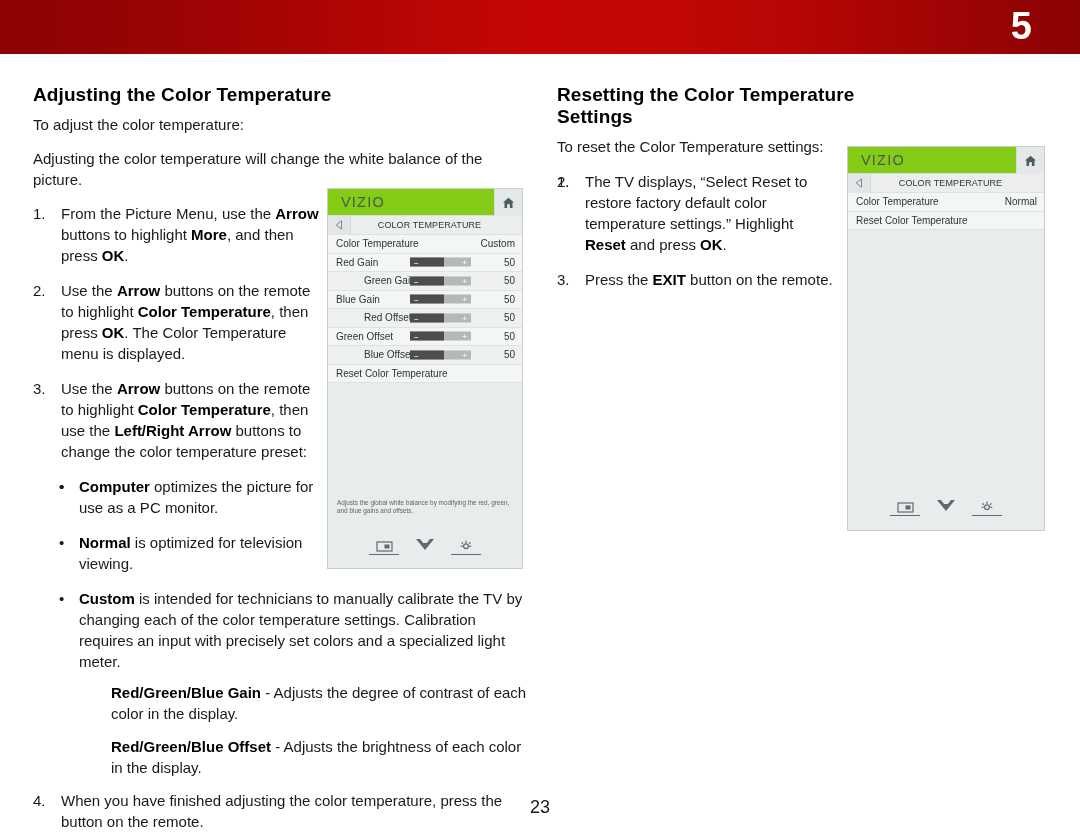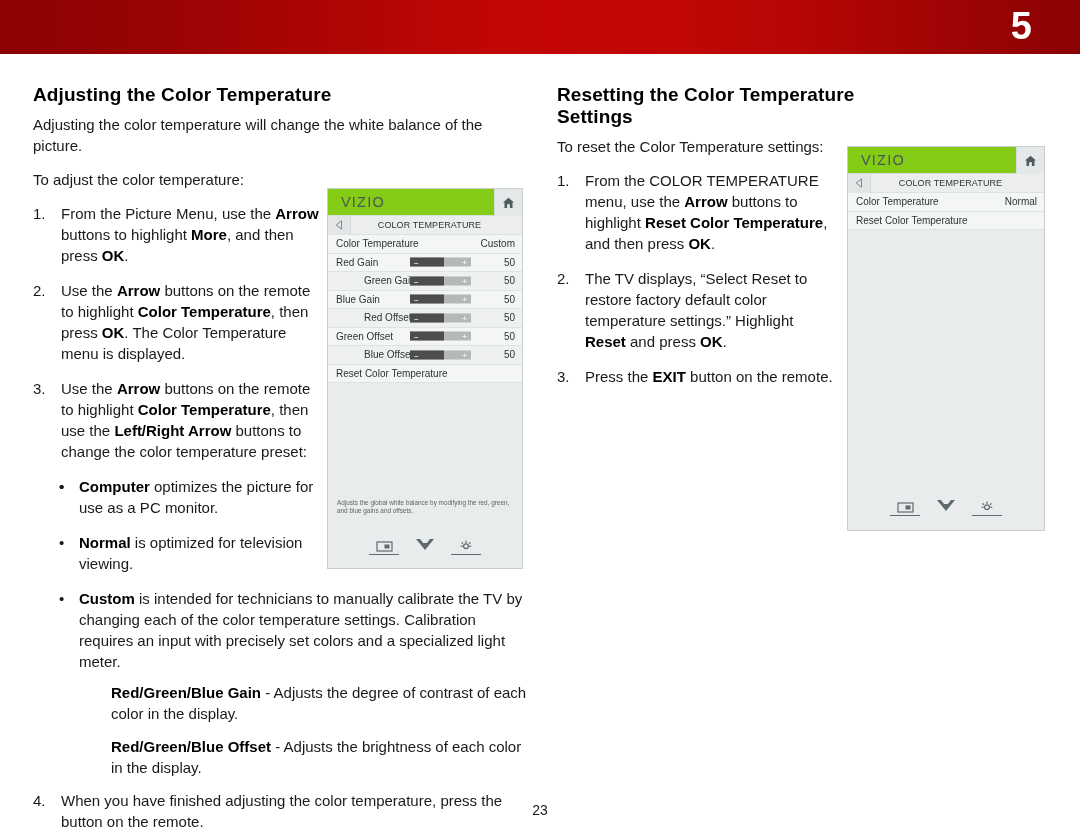--- a/index.html
+++ b/index.html
@@ -250,40 +250,40 @@
   .osd-icons .ic .bar {
     width: 30px; height: 1.5px; background: #5f6b6b; margin-top: 2px;
   }
   .osd-icons .ic.nobar .bar { background: transparent; }
 
   
   .pagenum {
     position: absolute;
     left: 0; right: 0; bottom: 16px;
     text-align: center;
-    font-size: 14px;
+    font-size: 18px;
     color: #1a1a1a;
   }
 </style>
 </head>
 <body>
 
 <div class="page">
 
   <div class="topband">
     <div class="topband-num">5</div>
   </div>
 
   <div class="col-left">
 
     <h2 class="sect wrap-full">Adjusting the Color Temperature</h2>
 
+    <p class="body wrap-full">To adjust the color temperature:</p>
+
     <p class="body wrap-full">Adjusting the color temperature will change the white balance of the picture.</p>
-
-    <p class="body wrap-full">To adjust the color temperature:</p>
 
     <ol class="steps wrap-left">
       <li>
         <span class="num">1.</span>
         <span>From the Picture Menu, use the <b>Arrow</b> buttons to highlight <b>More</b>, and then press <b>OK</b>.</span>
       </li>
       <li>
         <span class="num">2.</span>
         <span>Use the <b>Arrow</b> buttons on the remote to highlight <b>Color Temperature</b>, then press <b>OK</b>. The Color Temperature menu is displayed.</span>
       </li>
@@ -326,21 +326,20 @@
   </div>
 
   <div class="col-right">
     <h2 class="sect" style="width:330px;">Resetting the Color Temperature Settings</h2>
 
     <p class="body" style="width:330px;">To reset the Color Temperature settings:</p>
 
     <ol class="steps">
       <li>
         <span class="num">1.</span>
-        <span>From the COLOR TEMPERATURE menu, use the <b>Arrow</b> buttons to highlight <b>Reset Color Temperature</b>, and then press <b>OK</b>.</span>
       </li>
       <li>
         <span class="num">2.</span>
         <span>The TV displays, “Select Reset to restore factory default color temperature settings.” Highlight <b>Reset</b> and press <b>OK</b>.</span>
       </li>
       <li>
         <span class="num">3.</span>
         <span>Press the <b>EXIT</b> button on the remote.</span>
       </li>
     </ol>

